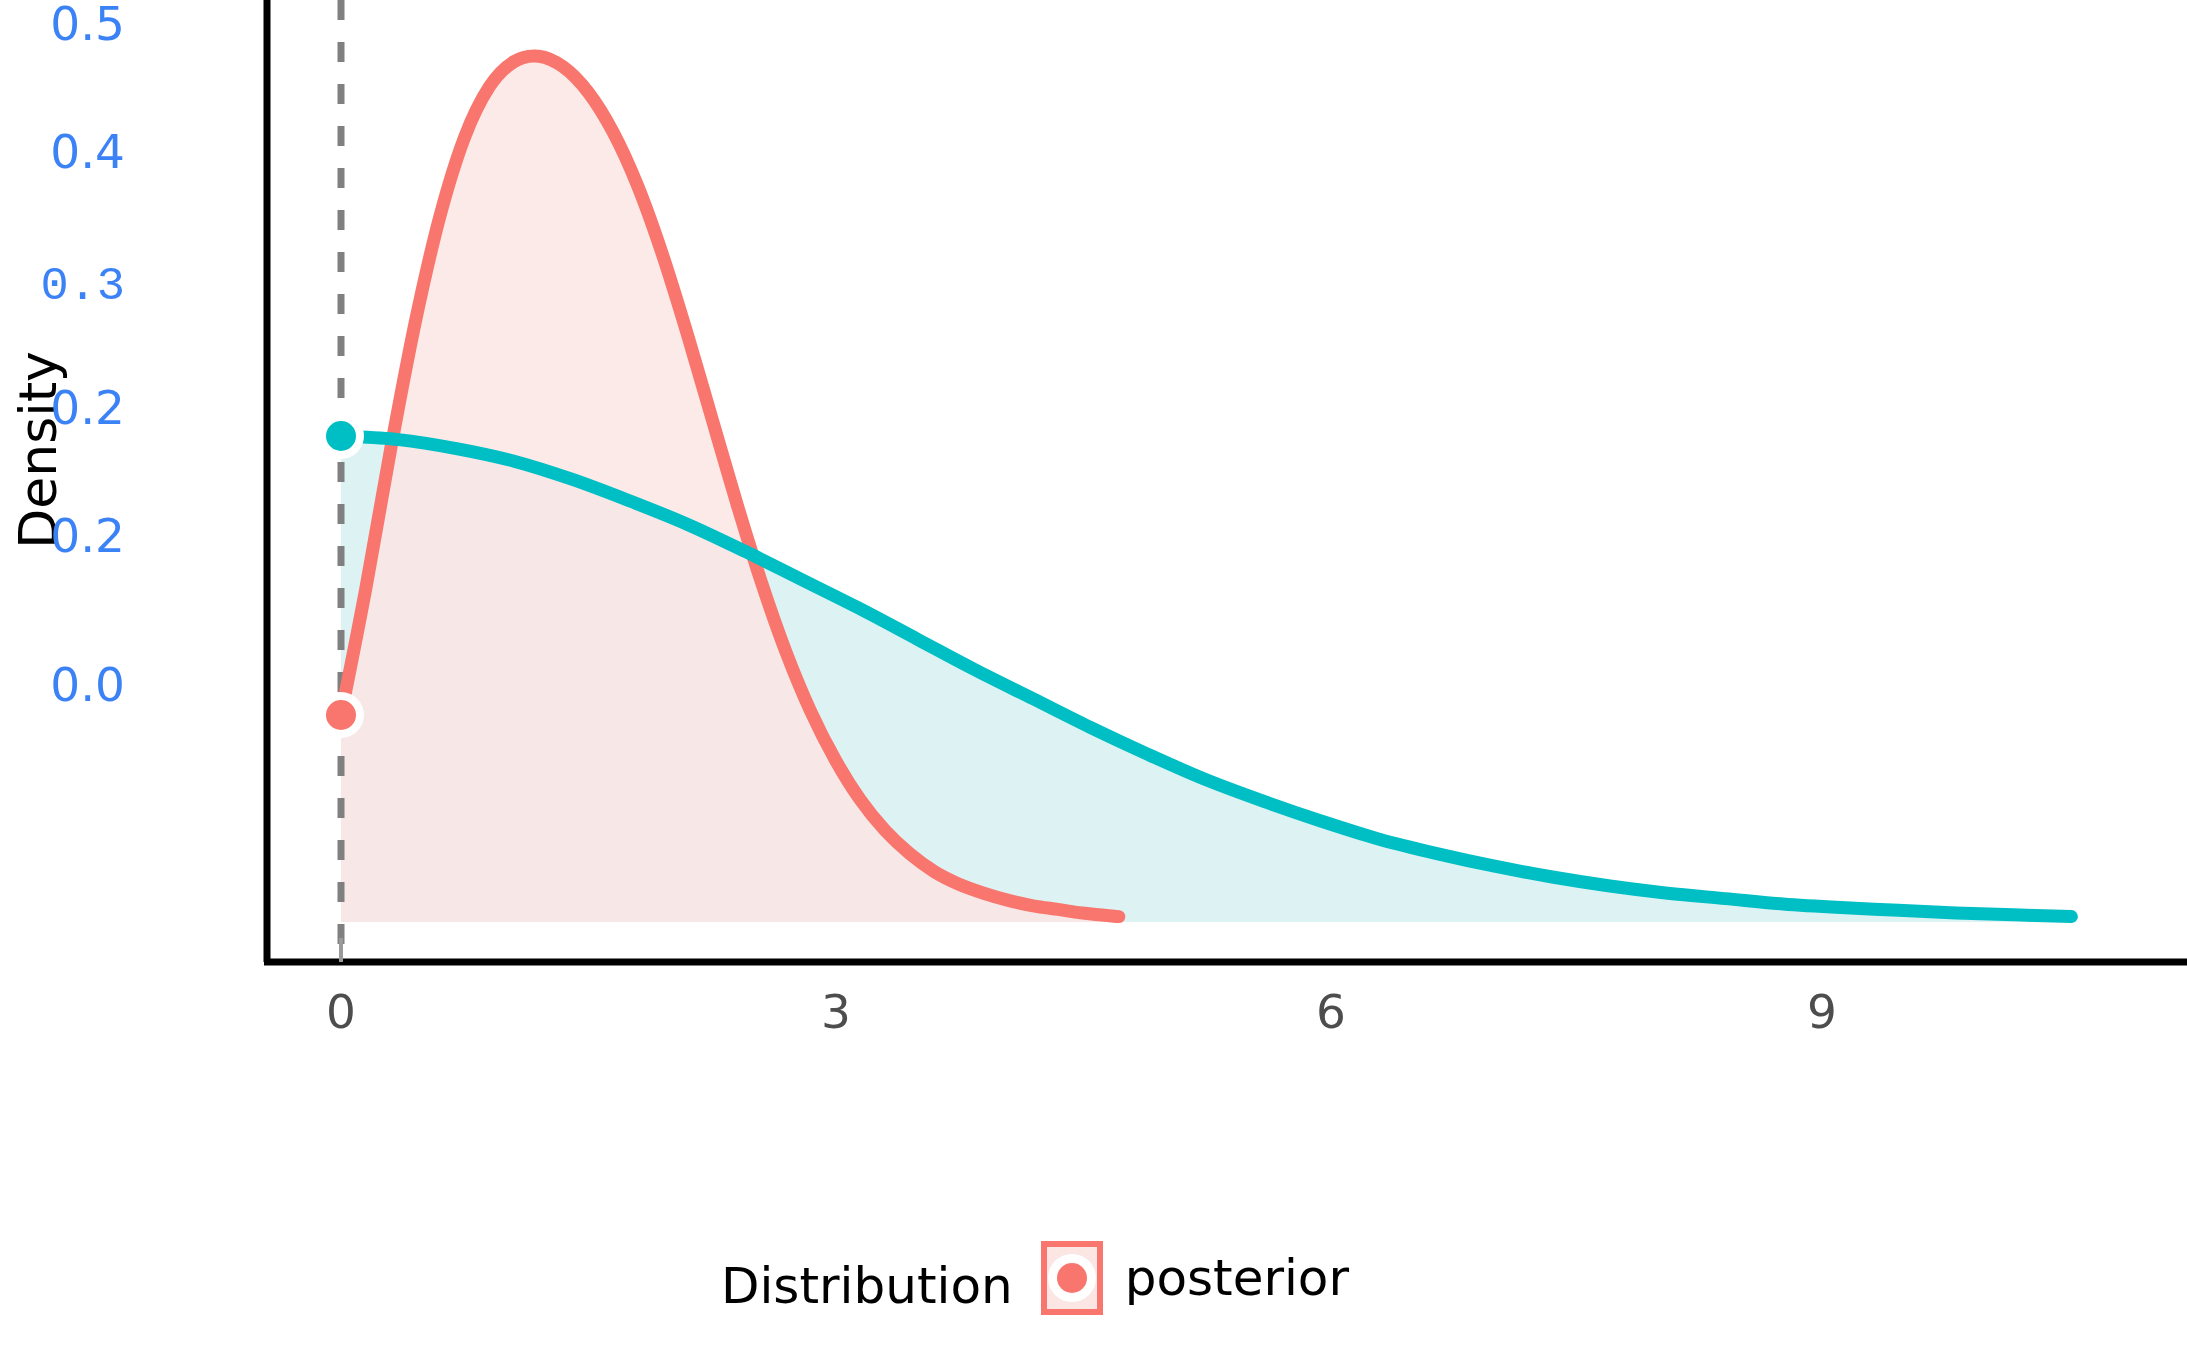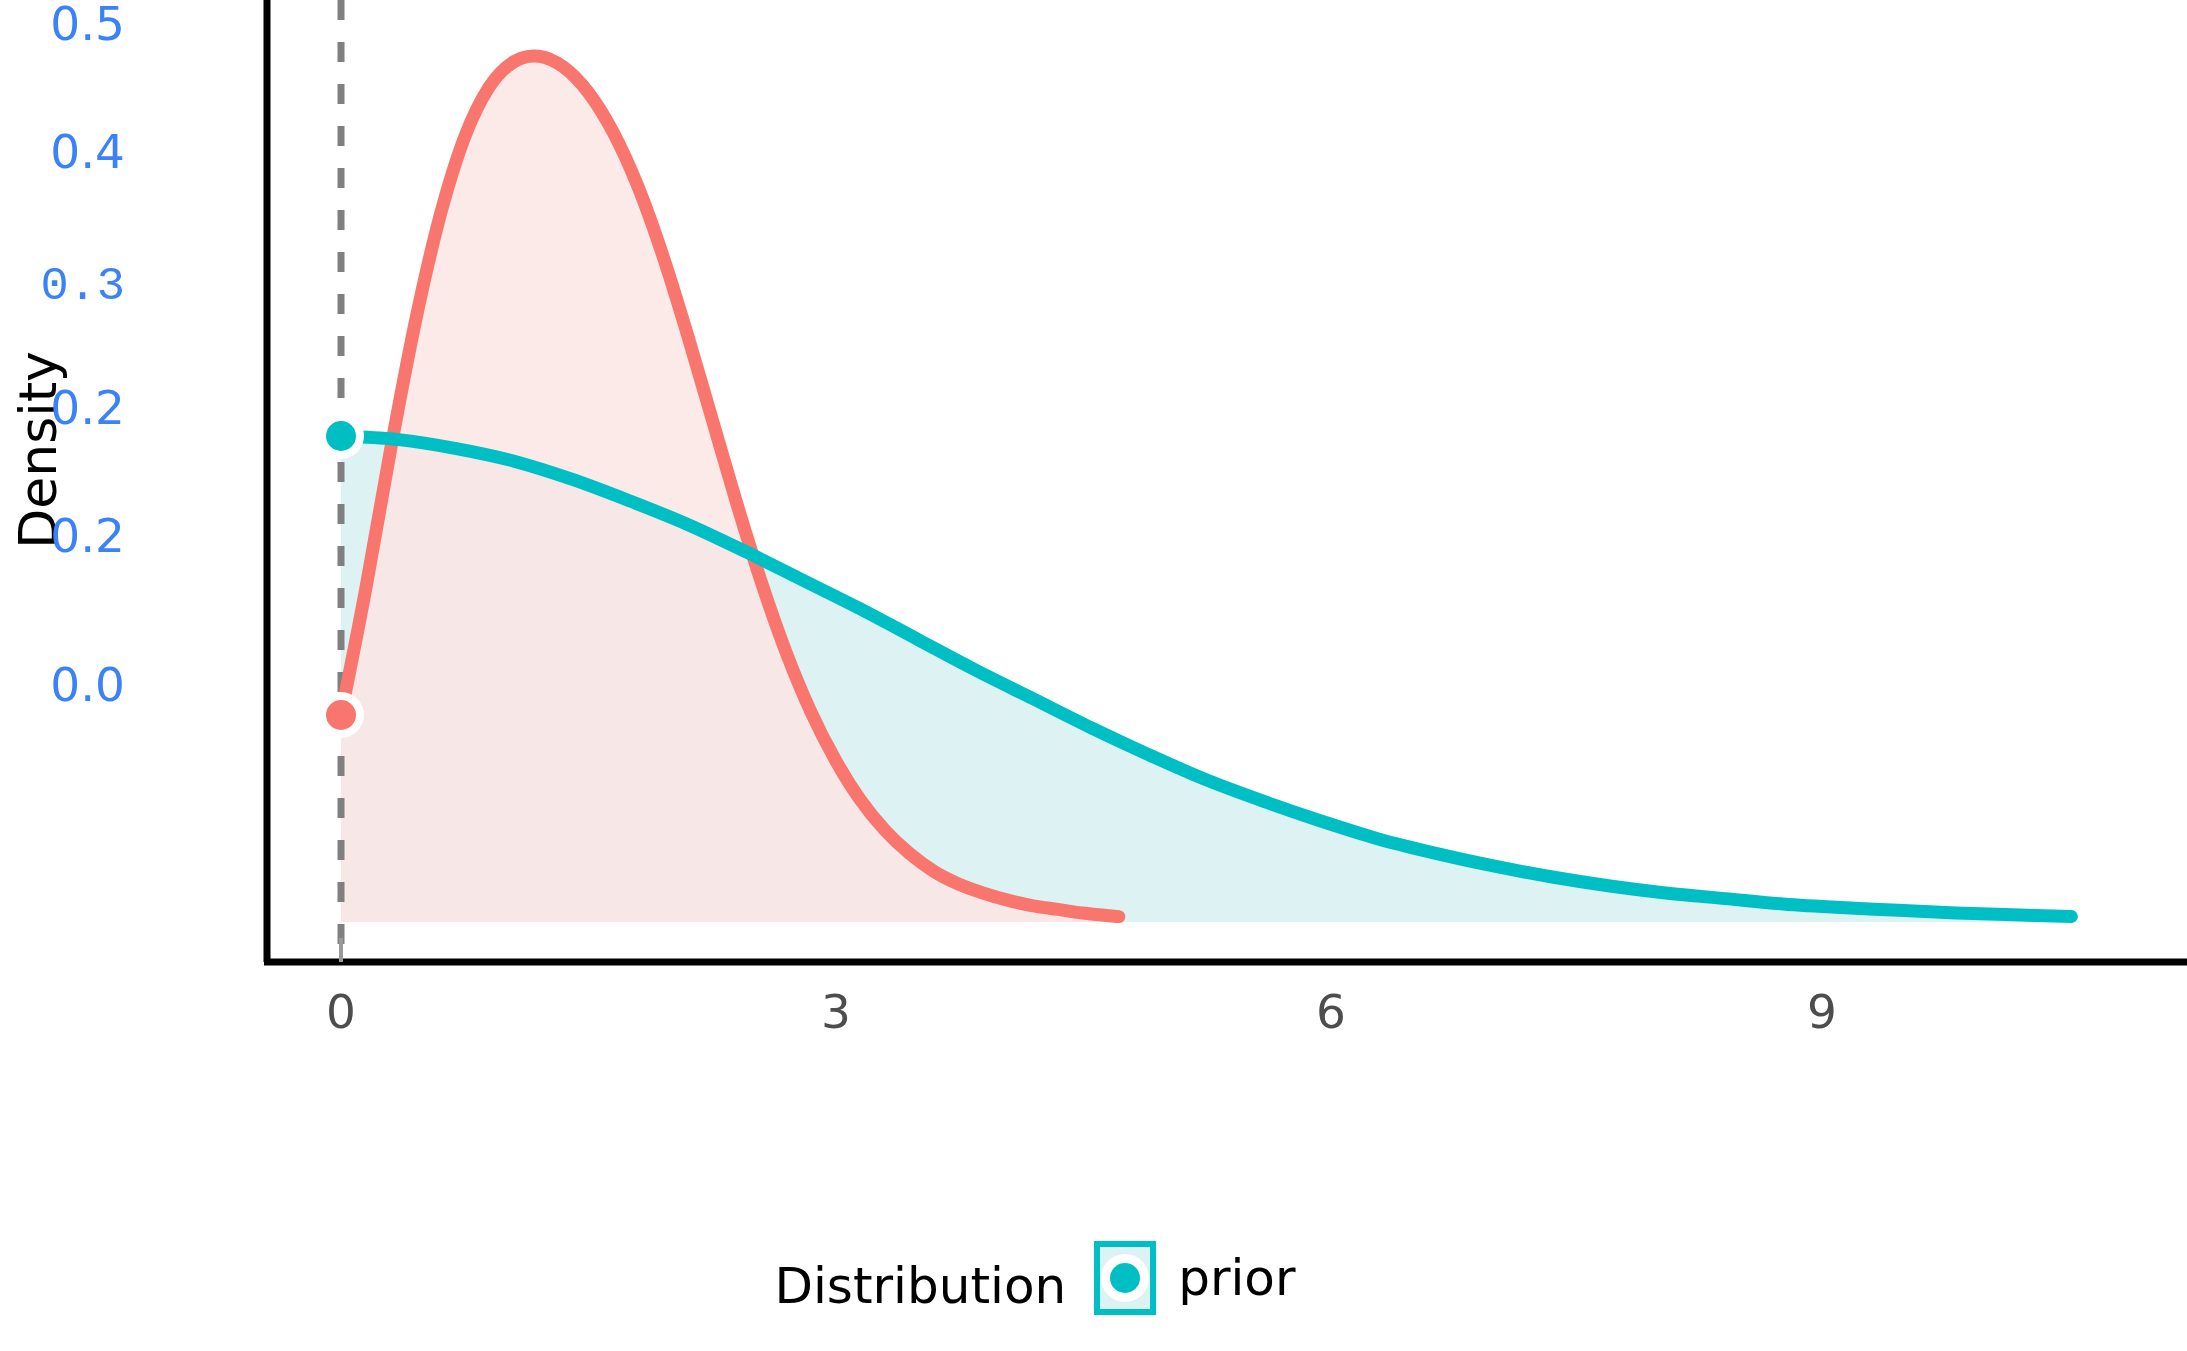--- a/index.html
+++ b/index.html
@@ -87,23 +87,23 @@
   </div>
 
   <div class="xtick" style="left:281px;">0</div>
   <div class="xtick" style="left:776px;">3</div>
   <div class="xtick" style="left:1271px;">6</div>
   <div class="xtick" style="left:1762px;">9</div>
 
   <div id="legend">
     <div id="legend-title">Distribution</div>
 
+    <div class="legend-entry">
+      <span class="legend-key" id="key-posterior" style="background: rgb(251, 230, 228); border: 6px solid rgb(248, 118, 109);">
+        <span class="kline" id="kline-posterior" style="background: rgb(248, 118, 109);"></span>
+        <span class="kdot" id="kdot-posterior" style="background: rgb(248, 118, 109);"></span>
+      </span>
+      <span class="legend-label">posterior</span>
+    </div>
 
-    <div class="legend-entry">
-      <span class="legend-key" id="key-prior" style="background: rgb(221, 242, 243); border: 6px solid rgb(0, 191, 196);">
-        <span class="kline" id="kline-prior" style="background: rgb(0, 191, 196);"></span>
-        <span class="kdot" id="kdot-prior" style="background: rgb(0, 191, 196);"></span>
-      </span>
-      <span class="legend-label">prior</span>
-    </div>
   </div>
 
 </div>
 
 </body></html>

